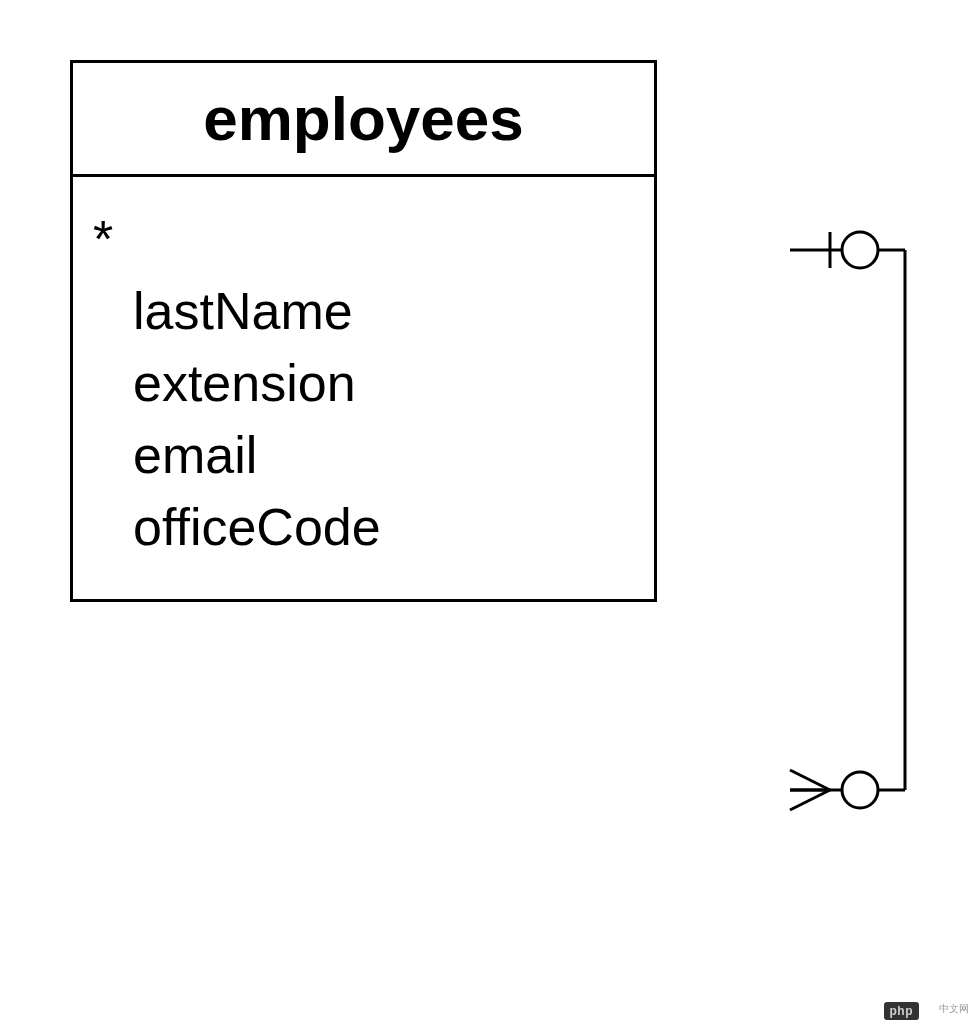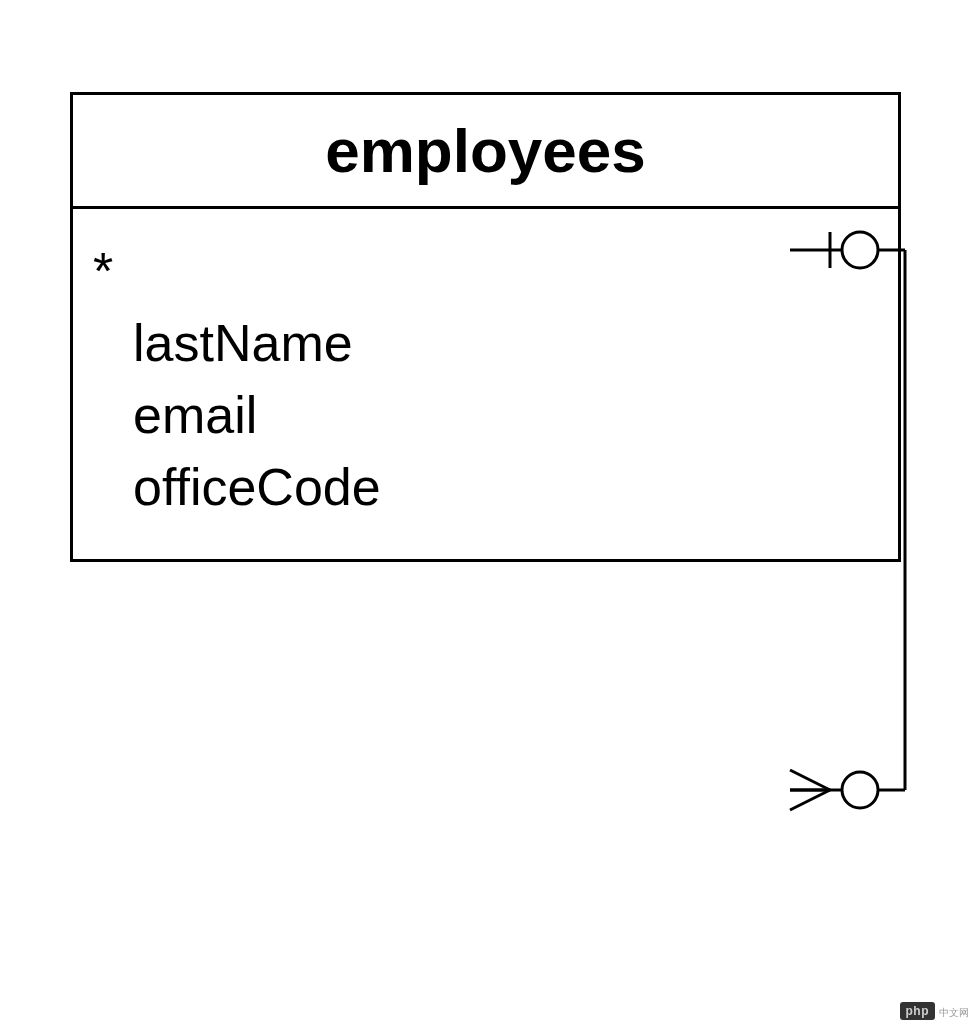--- a/index.html
+++ b/index.html
@@ -11,23 +11,22 @@
       width: 977px;
       height: 1024px;
       background: #ffffff;
       font-family: Arial, Helvetica, sans-serif;
       position: relative;
     }
     .entity-box {
       position: absolute;
       left: 70px;
       top: 60px;
-      width: 831px;
+      width: 587px;
       border: 3px solid #000;
-      margin-top: 32px;
     }
     .entity-header {
       border-bottom: 3px solid #000;
       text-align: center;
       padding: 20px 10px;
     }
     .entity-title {
       font-size: 62px;
       font-weight: bold;
       color: #000;
@@ -49,22 +48,22 @@
     }
     .attr-label {
       font-size: 52px;
       color: #000;
     }
     .watermark {
       position: absolute;
       right: 0;
       bottom: 0;
       display: flex;
-      align-items: flex-end;
-      gap: 4px;
+      align-items: flex-start;
+      gap: 20px;
       padding: 4px 8px;
       background: rgba(255,255,255,0.85);
     }
     .watermark-badge {
       background: #333;
       color: #cfcfcf;
       font-size: 12px;
       padding: 2px 6px;
       border-radius: 3px;
       font-weight: bold;
@@ -91,20 +90,23 @@
     <span class="entity-title">employees</span>
   </div>
   <div class="entity-body">
     <div class="attr-row">
       <span class="pk-marker">*</span>
     </div>
     <div class="attr-row">
       <span class="attr-label">lastName</span>
     </div>
     <div class="attr-row">
+      <span class="attr-label">extension</span>
+    </div>
+    <div class="attr-row">
       <span class="attr-label">email</span>
     </div>
     <div class="attr-row">
       <span class="attr-label">officeCode</span>
     </div>
   </div>
 </div>
 
 <svg class="relationship-svg" viewBox="0 0 977 1024">
 

